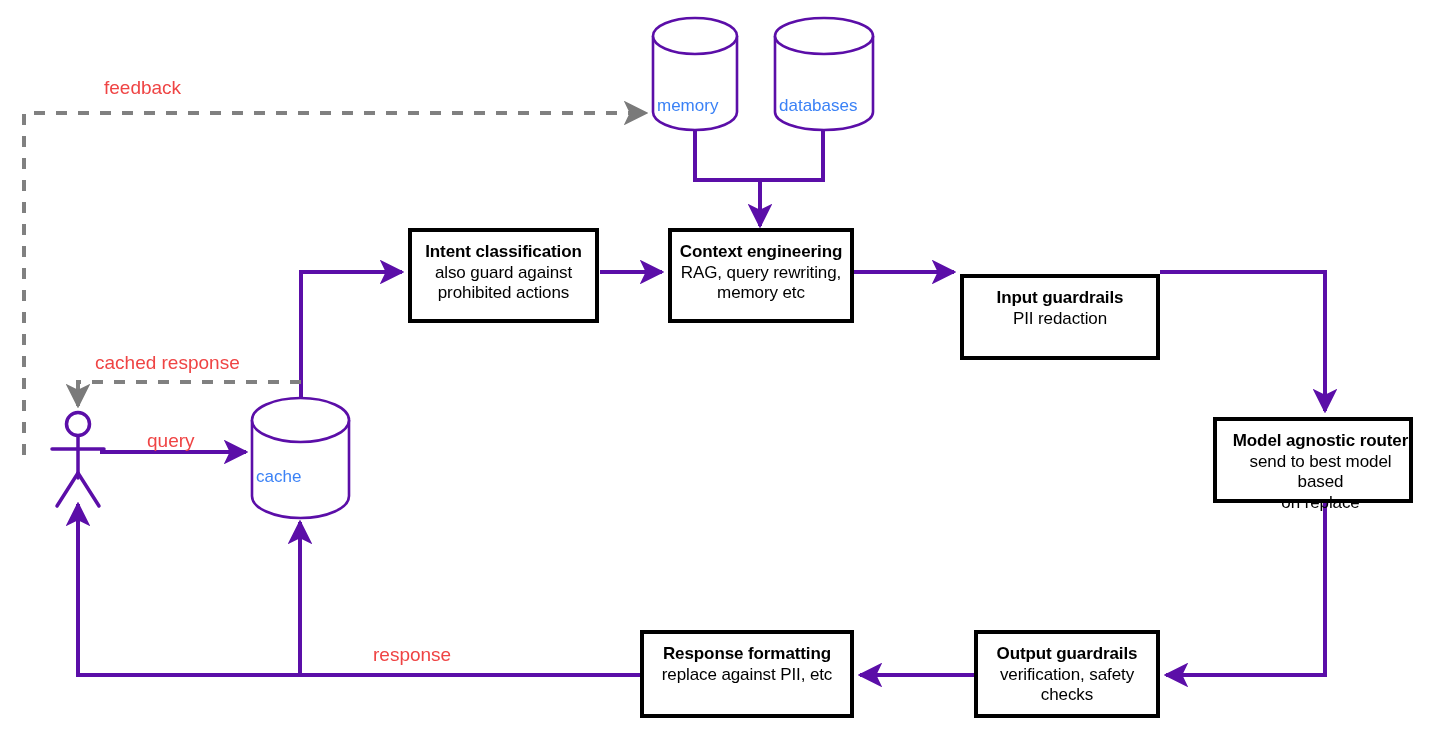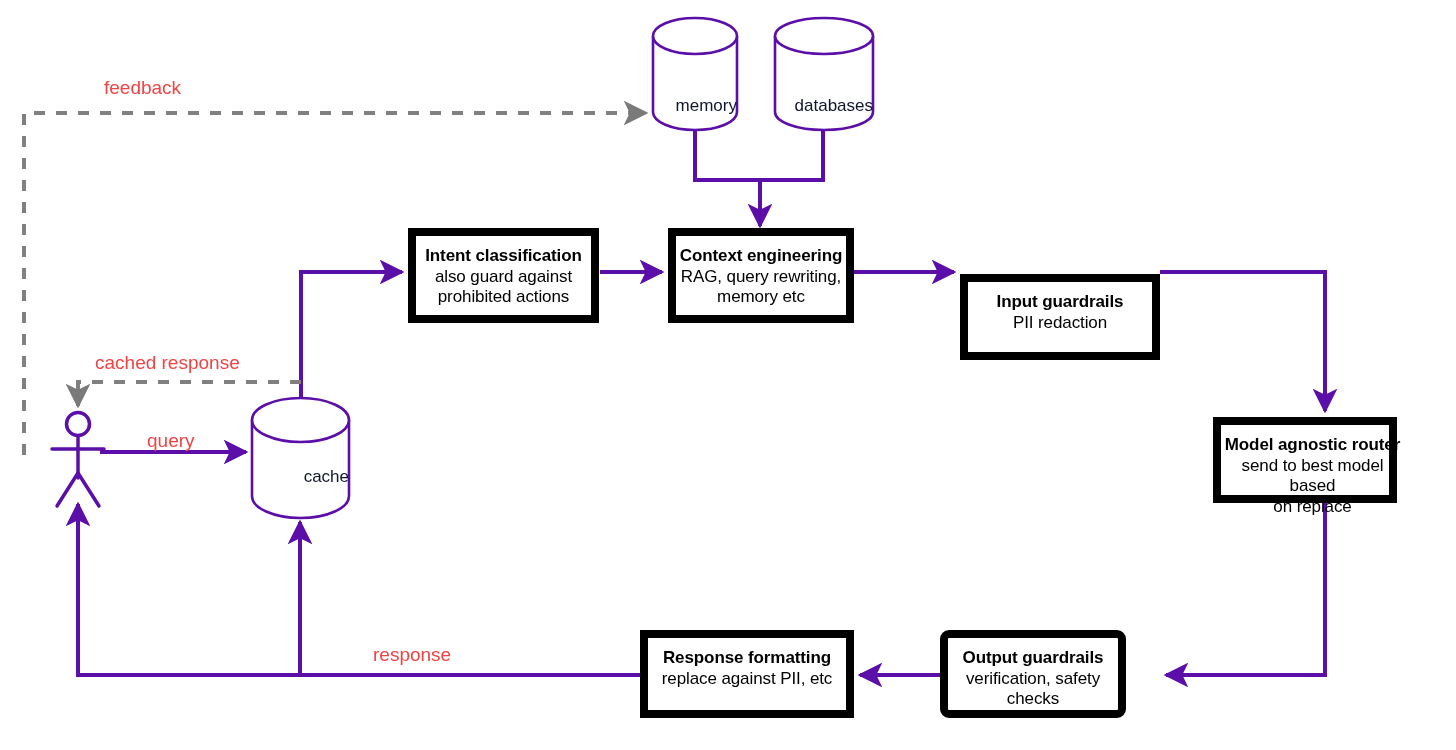--- a/index.html
+++ b/index.html
@@ -3,21 +3,21 @@
 <meta charset="utf-8">
 <style>
   html,body{margin:0;padding:0;background:#ffffff;}
   body{font-family:"Liberation Sans",sans-serif;}
   #canvas{position:relative;width:1456px;height:750px;background:#ffffff;overflow:hidden;}
 
   
   .pbox{
     position:absolute;
     box-sizing:border-box;
-    border:8px solid #000000;
+    border:4px solid #000000;
     background:#ffffff;
     display:flex;
     flex-direction:column;
     align-items:center;
     justify-content:flex-start;
     padding-top:10px;
     text-align:center;
     line-height:1.22;
   }
   .pbox .ttl{
@@ -32,23 +32,23 @@
     color:#000000;
     padding:0 4px;
     letter-spacing:-0.1px;
   }
 
   
   .cyl{position:absolute;}
   .cyl .lbl{
     position:absolute;
     left:4px;right:0;
-    text-align:right;
+    text-align:left;
     font-size:17px;
-    color:#0f172a;
+    color:#3b82f6;
     white-space:nowrap;
   }
 
   
   .tlabel{
     position:absolute;
     font-size:19px;
     color:#ef4444;
     white-space:nowrap;
   }
@@ -140,27 +140,27 @@
     <div class="ttl">Context engineering</div>
     <div class="sub">RAG, query rewriting,</div>
     <div class="sub">memory etc</div>
   </div>
 
   <div class="pbox" style="left:960px;top:233px;width:200px;height:86px;margin-top:41px;">
     <div class="ttl">Input guardrails</div>
     <div class="sub">PII redaction</div>
   </div>
 
-  <div class="pbox" style="left:1213px;top:417px;width:184px;height:86px;padding-left:15px;">
+  <div class="pbox" style="left:1213px;top:417px;width:200px;height:86px;padding-left:15px;">
     <div class="ttl">Model agnostic router</div>
     <div class="sub">send to best model based</div>
     <div class="sub">on replace</div>
   </div>
 
-  <div class="pbox" style="left:940px;top:630px;width:186px;height:88px;border-radius:9px;">
+  <div class="pbox" style="left:974px;top:630px;width:186px;height:88px;">
     <div class="ttl">Output guardrails</div>
     <div class="sub">verification, safety</div>
     <div class="sub">checks</div>
   </div>
 
   <div class="pbox" style="left:640px;top:630px;width:214px;height:88px;">
     <div class="ttl">Response formatting</div>
     <div class="sub">replace against PII, etc</div>
   </div>
 

